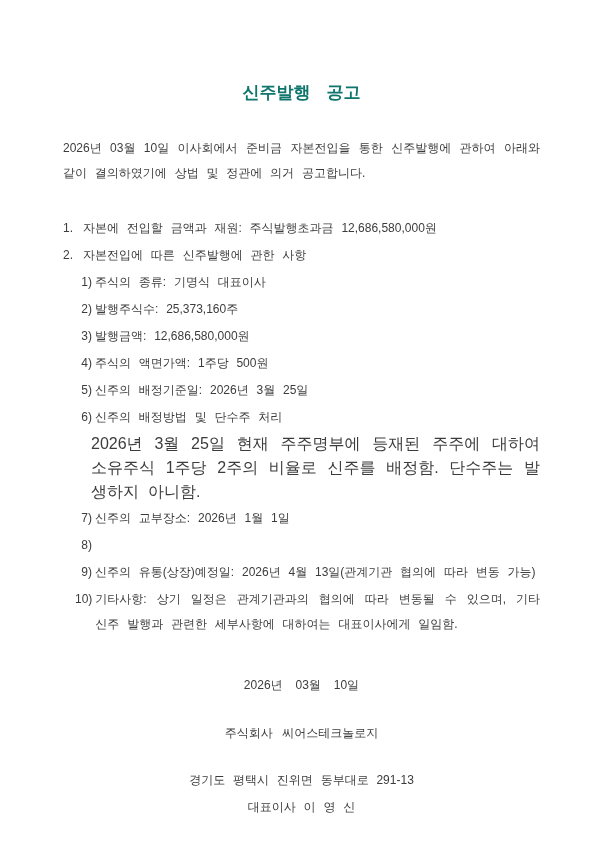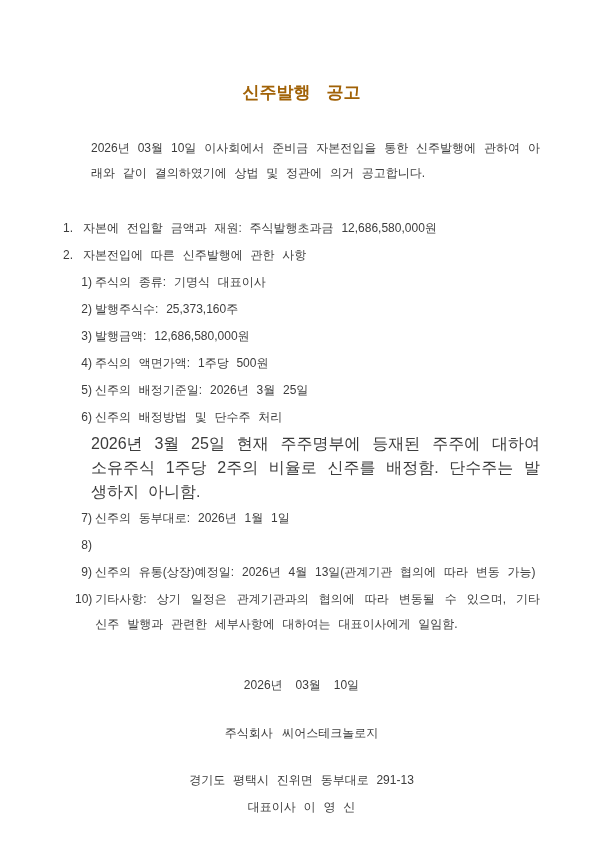--- a/index.html
+++ b/index.html
@@ -16,32 +16,31 @@
     width: 600px;
     height: 848px;
     padding: 84px 60px 0 63px;
     overflow: hidden;
     word-spacing: 0.28em;
   }
   .title {
     text-align: center;
     font-size: 17px;
     font-weight: bold;
-    color: #a16207;
+    color: #0f766e;
     word-spacing: 0.65em;
     line-height: 18px;
     margin: 0;
   }
   .intro {
     margin-top: 34px;
     font-size: 12px;
     line-height: 25px;
     text-align: justify;
     word-break: normal;
-    margin-left: 28px;
   }
   .list {
     margin-top: 30px;
   }
   .item-row {
     display: flex;
     align-items: flex-start;
     font-size: 12px;
     line-height: 25px;
     margin-bottom: 2px;
@@ -146,21 +145,21 @@
 
       <div class="sub-row">
         <span class="num">6)</span>
         <span class="txt">신주의 배정방법 및 단수주 처리</span>
       </div>
 
       <p class="sub-note">2026년 3월 25일 현재 주주명부에 등재된 주주에 대하여 소유주식 1주당 2주의 비율로 신주를 배정함. 단수주는 발생하지 아니함.</p>
 
       <div class="sub-row">
         <span class="num">7)</span>
-        <span class="txt">신주의 동부대로: 2026년 1월 1일</span>
+        <span class="txt">신주의 교부장소: 2026년 1월 1일</span>
       </div>
 
       <div class="sub-row">
         <span class="num">8)</span>
       </div>
 
       <div class="sub-row">
         <span class="num">9)</span>
         <span class="txt">신주의 유통(상장)예정일: 2026년 4월 13일(관계기관 협의에 따라 변동 가능)</span>
       </div>

